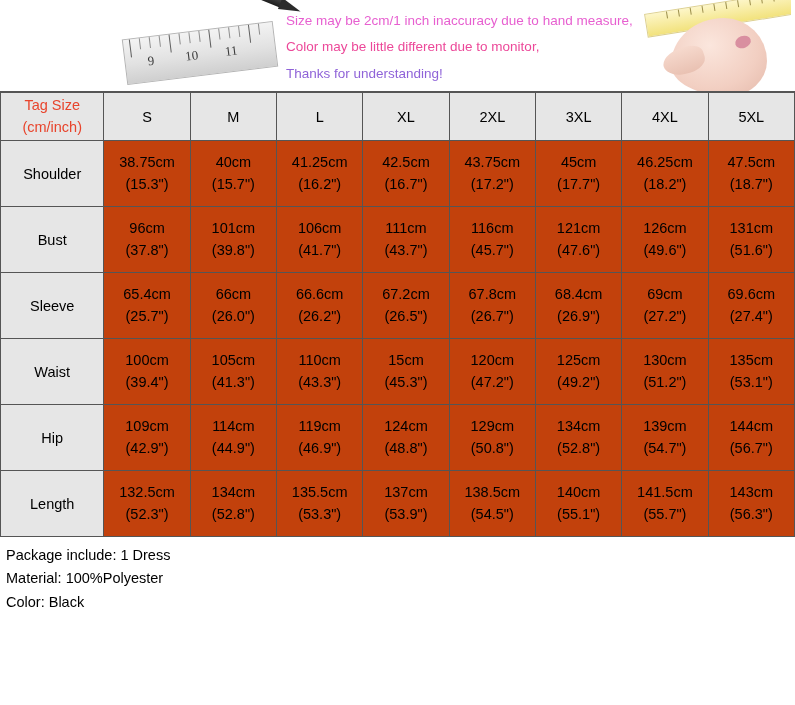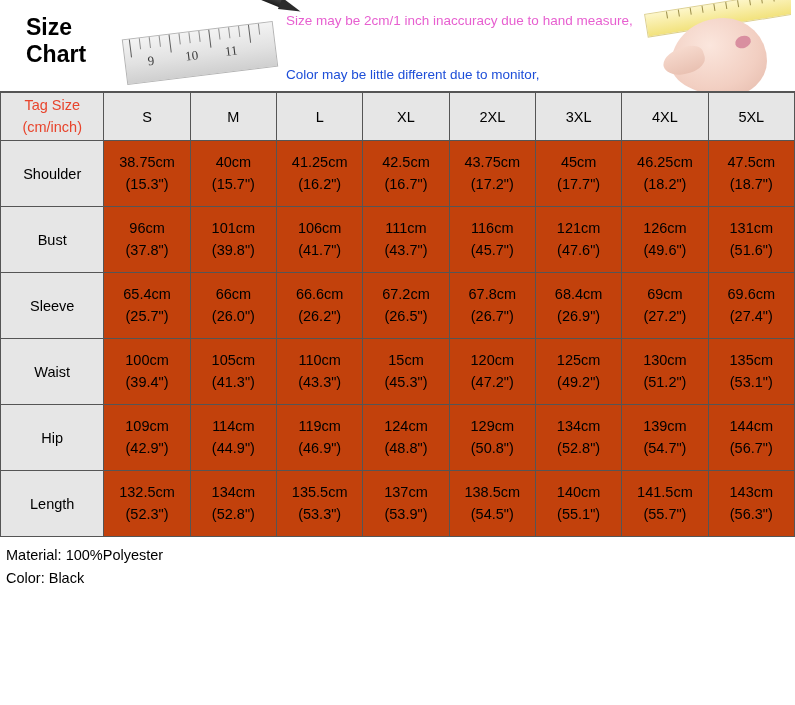--- a/index.html
+++ b/index.html
@@ -99,21 +99,21 @@
     left: 286px;
     top: 8px;
     width: 330px;
   }
   .note div {
     font-size: 13.5px;
     color: #e75fd0;
     line-height: 1.95;
     white-space: nowrap;
   }
-  .note div.l2 { color: #1d4ed8; margin-top: 28px; }
+  .note div.l2 { color: #ec4899; }
   .note div.l3 { color: #8f63d8; }
 
   .hand-art {
     position: absolute;
     right: 4px;
     top: 0;
     width: 180px;
     height: 91px;
     overflow: hidden;
   }
@@ -205,21 +205,20 @@
   }
   .footer div { white-space: nowrap; }
 </style>
 </head>
 <body>
 
 <div class="page">
 
   <div class="header">
 
-    <div class="header-title">Size Chart</div>
 
     <div class="ruler-art">
       <div class="ruler-body">
         <div class="tick major" style="left:6px"></div>
         <div class="tick" style="left:16px"></div>
         <div class="tick" style="left:26px"></div>
         <div class="tick" style="left:36px"></div>
         <div class="tick major" style="left:46px"></div>
         <div class="tick" style="left:56px"></div>
         <div class="tick" style="left:66px"></div>
@@ -237,20 +236,21 @@
       <div class="pen">
         <div class="barrel"></div>
 
         <div class="tip"></div>
       </div>
     </div>
 
     <div class="note">
       <div class="l1">Size may be 2cm/1 inch inaccuracy due to hand measure,</div>
       <div class="l2">Color may be little different due to monitor,</div>
+      <div class="l3">Thanks for understanding!</div>
     </div>
 
     <div class="hand-art">
       <div class="tape">
 
         <div class="t" style="right:20px"></div>
         <div class="t" style="right:32px"></div>
         <div class="t" style="right:44px"></div>
         <div class="t" style="right:56px"></div>
         <div class="t" style="right:68px"></div>
@@ -599,18 +599,19 @@
             <div class="two-line">
               <span>143cm</span>
               <span>(56.3")</span>
             </div>
           </td>
         </tr>
       </tbody>
   </table>
 
   <div class="footer">
+    <div>Package include: 1 Dress</div>
     <div>Material: 100%Polyester</div>
     <div>Color: Black</div>
 
   </div>
 
 </div>
 
 </body></html>

